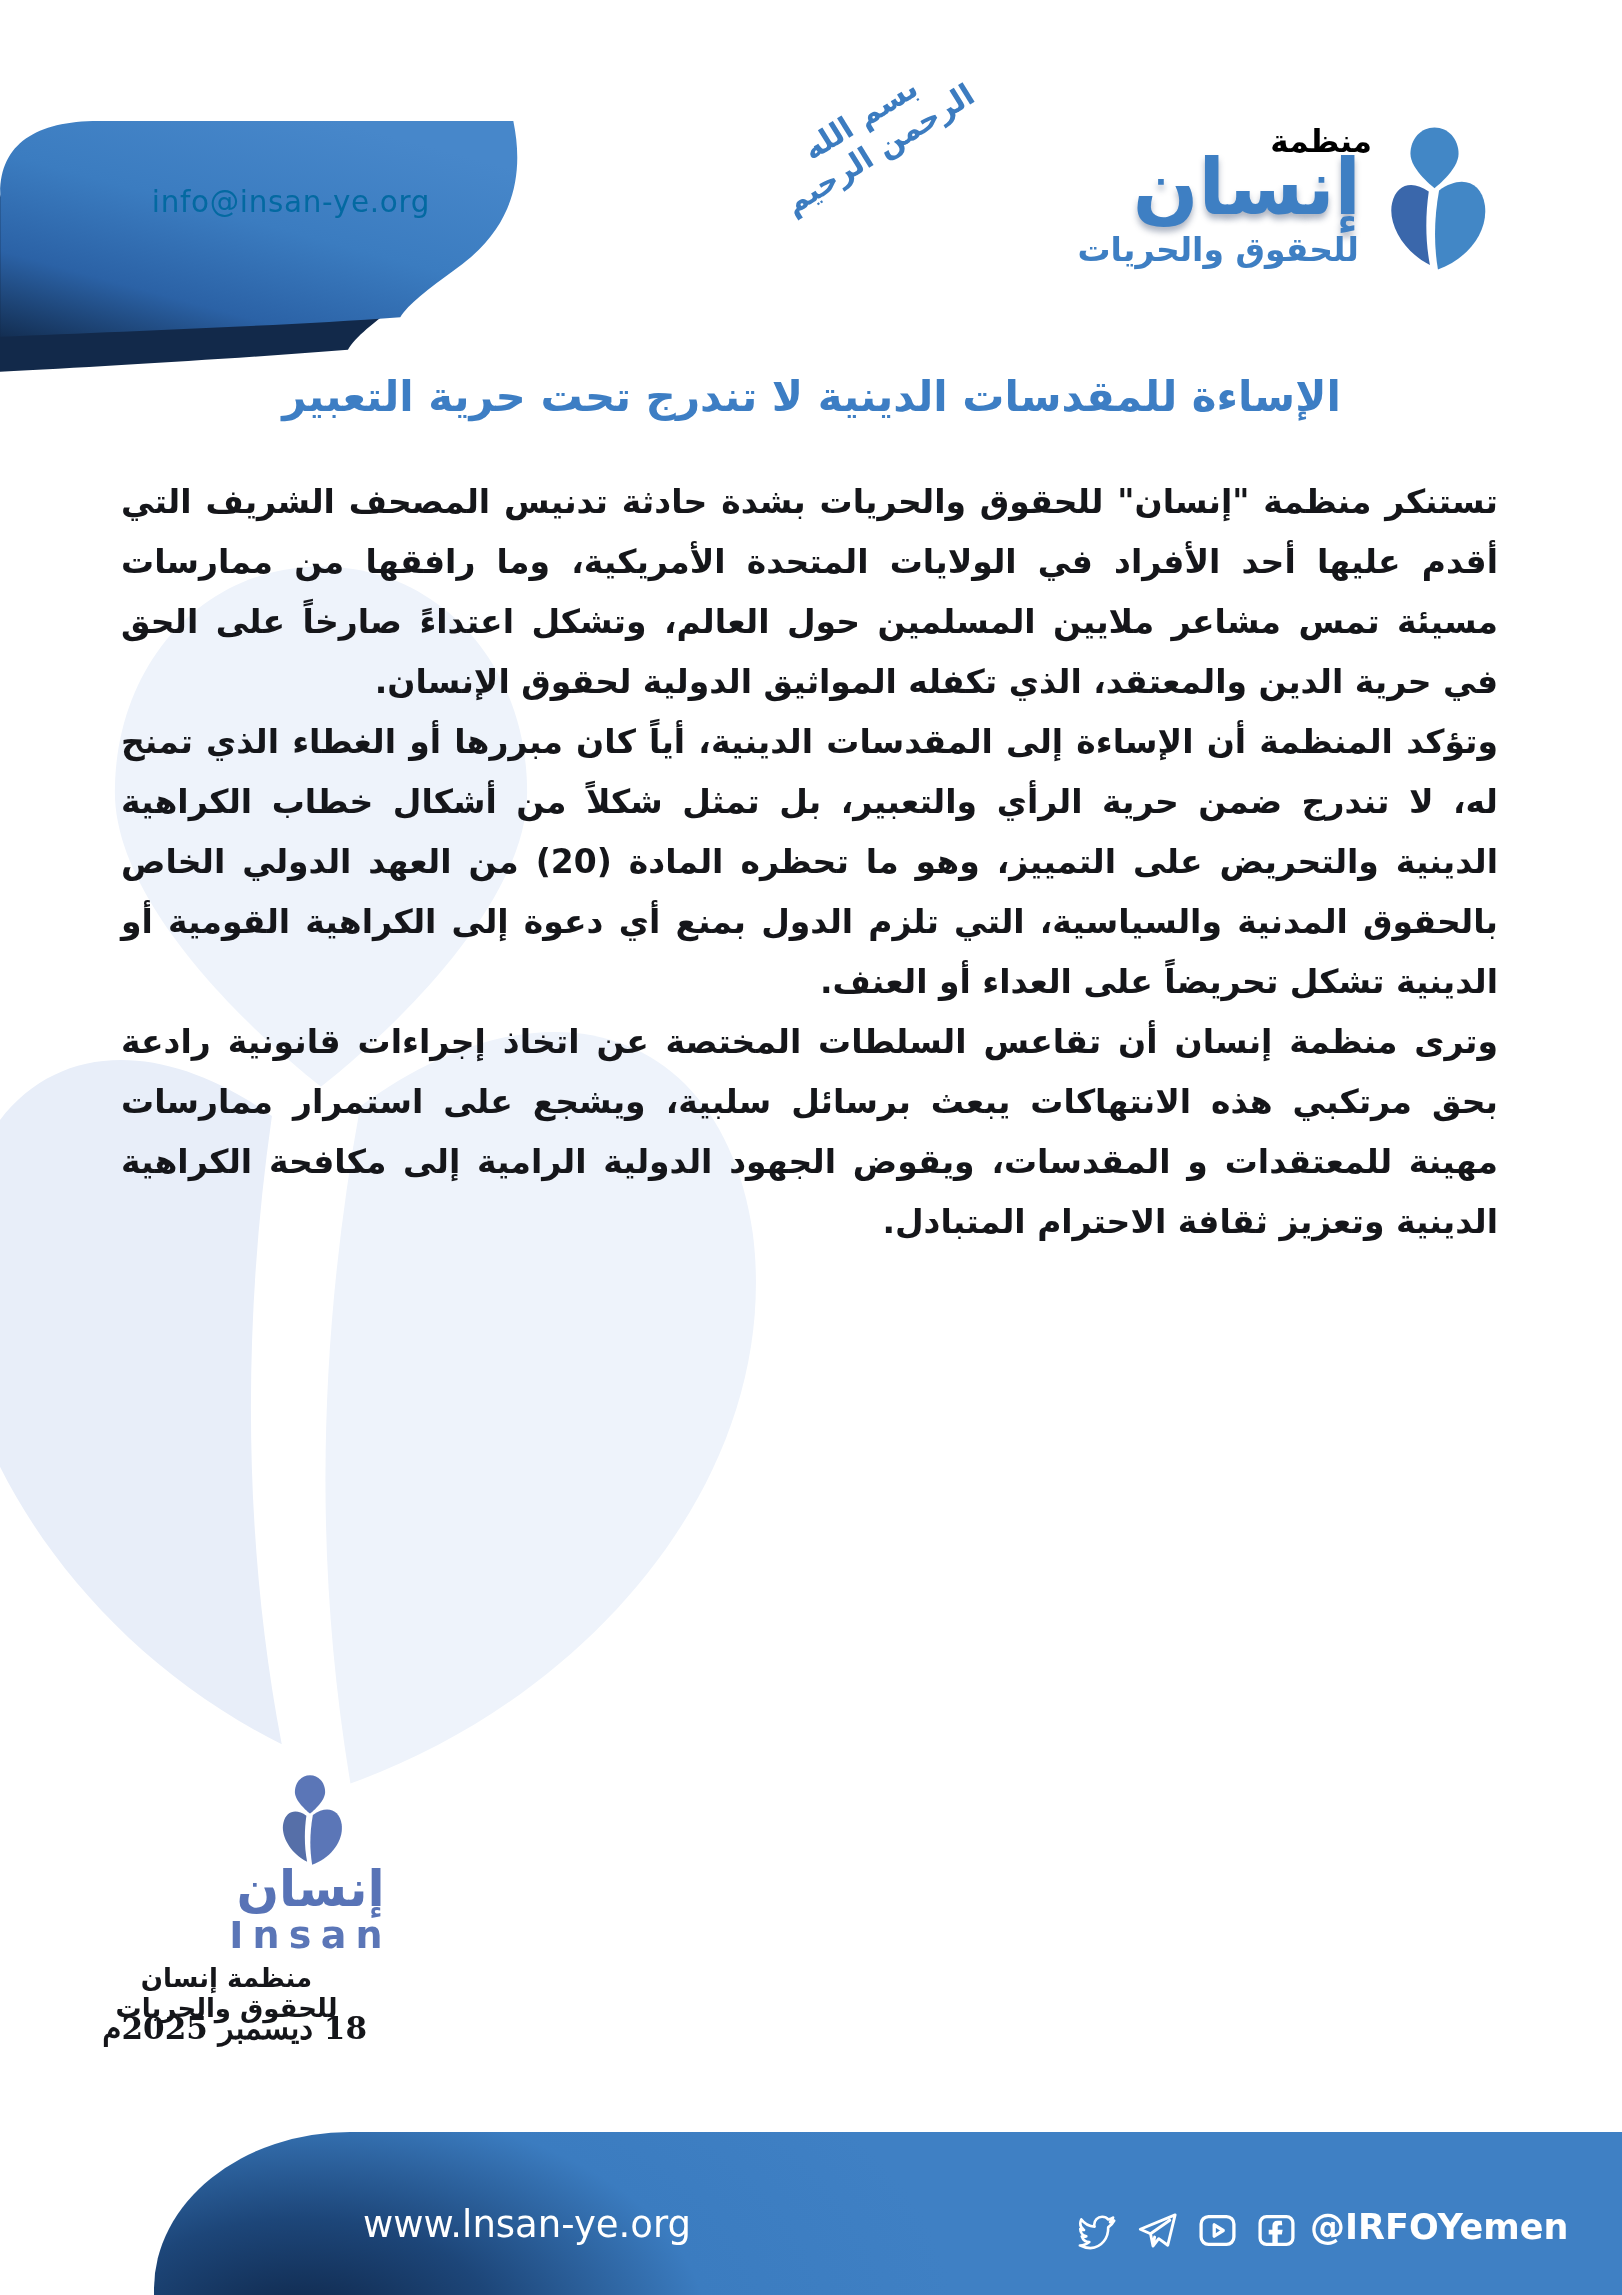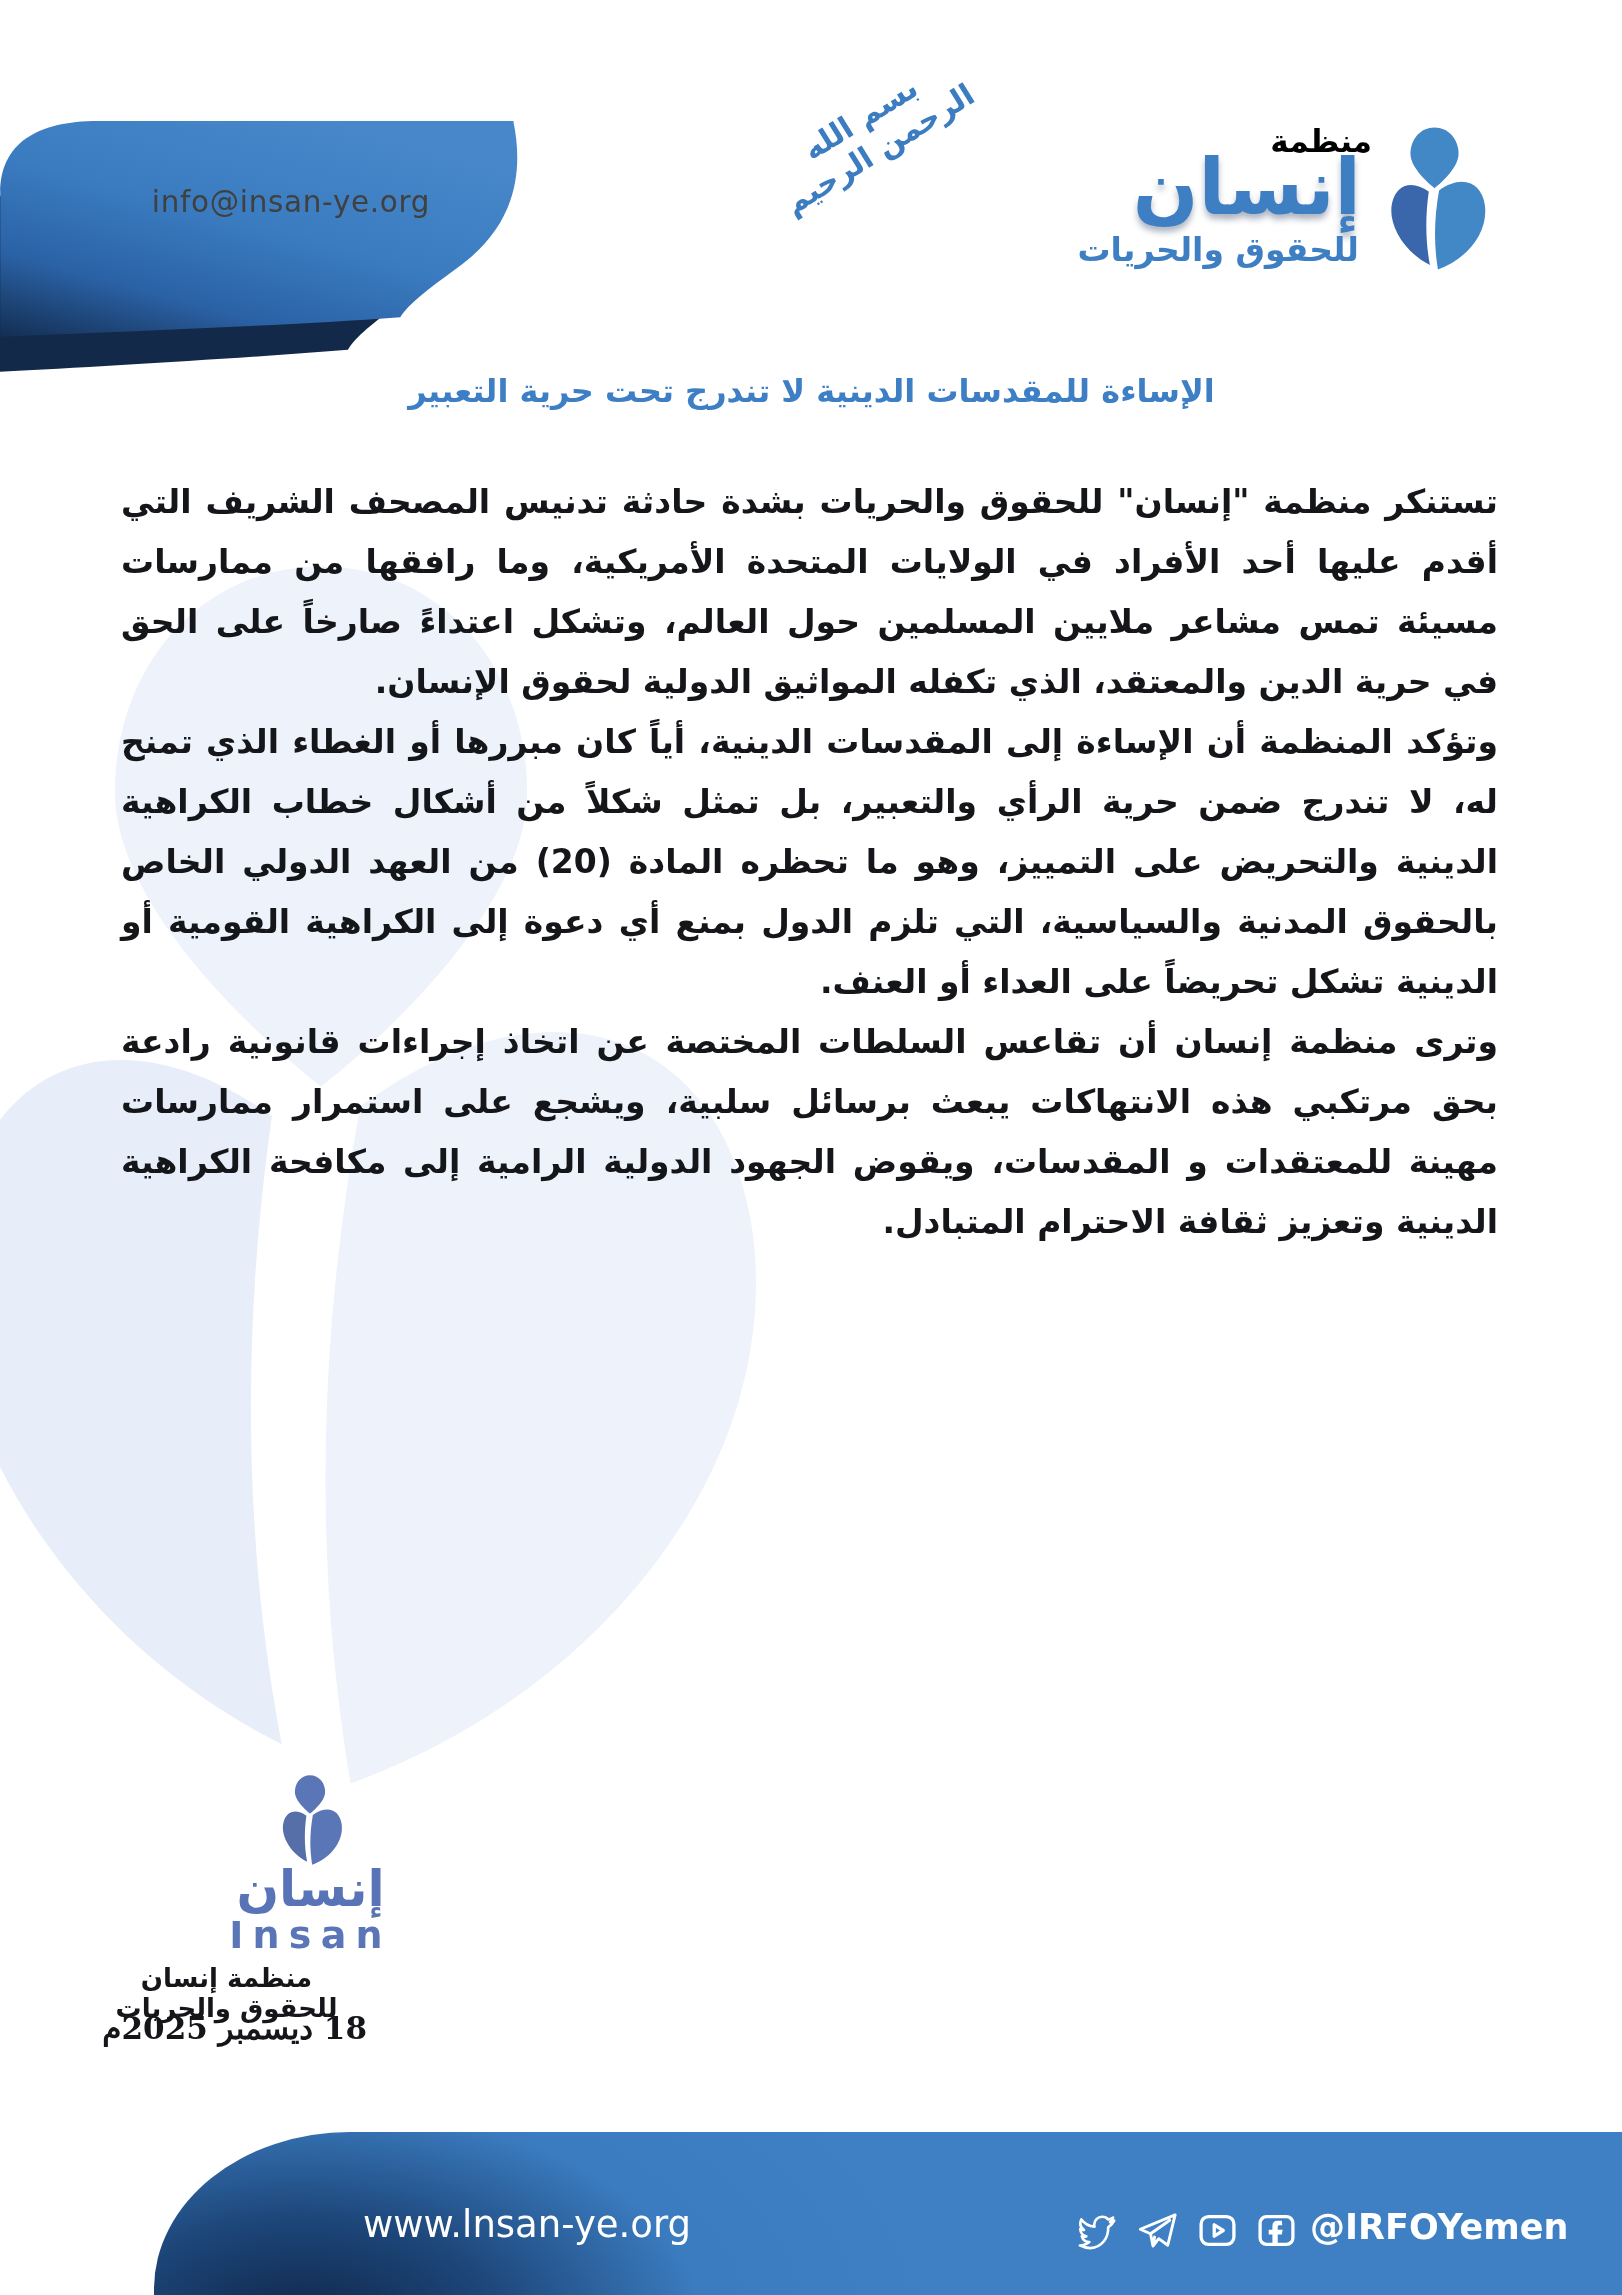--- a/index.html
+++ b/index.html
@@ -1,35 +1,35 @@
 <!DOCTYPE html>
 <html style="font-size:10.5px"><head>
 <meta charset="utf-8">
 <style>
   html,body{margin:0;padding:0;background:#ffffff;}
   .page{position:relative;width:1623px;height:2295px;background:#ffffff;overflow:hidden;
         font-family:"DejaVu Sans", sans-serif;}
   .abs{position:absolute;}
 
   
-  .ribbon-text{left:147px;top:185px;width:288px;text-align:center;color:#404040;
+  .ribbon-text{left:147px;top:185px;width:288px;text-align:center;color:#0369a1;
                font-size:29.4px;letter-spacing:0.7px;font-weight:400;}
 
   
   .bismillah{left:759px;top:98px;width:222px;text-align:center;color:#3c7cc0;
              font-size:30px;font-weight:700;transform:rotate(-32deg);line-height:1.2;}
 
   
   .logo-line1{right:251px;top:123px;color:#000000;font-size:31px;font-weight:700;direction:rtl;}
   .logo-line2{right:262px;top:143px;color:#3e7fc3;font-size:77px;font-weight:700;direction:rtl;
               text-shadow:0 5.2px 6.5px rgba(20,40,80,.35);}
   .logo-line3{right:264px;top:230px;color:#3e7fc3;font-size:33px;font-weight:700;direction:rtl;}
 
   
-  .doc-title{left:0;right:0;top:372px;text-align:center;color:#3d7ec4;font-size:32px;
+  .doc-title{left:0;right:0;top:372px;text-align:center;color:#3d7ec4;font-size:42px;
              font-weight:700;direction:rtl;}
 
   
   .body-text{left:121px;top:472px;width:1377px;direction:rtl;text-align:justify;
              color:#15161a;font-size:33px;font-weight:700;line-height:60px;}
   .body-text p{margin:0;padding:0;}
 
   
   .stamp-ar{left:209px;top:1860px;width:203px;text-align:center;color:#4a68b0;
             font-size:50px;font-weight:700;direction:rtl;opacity:.92;}

